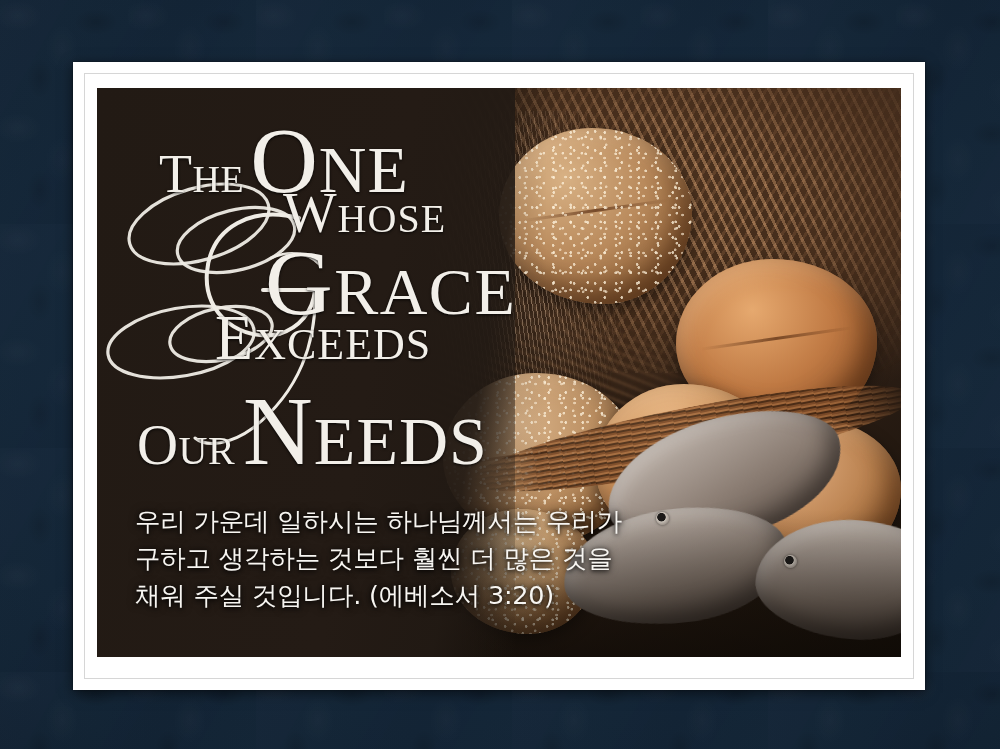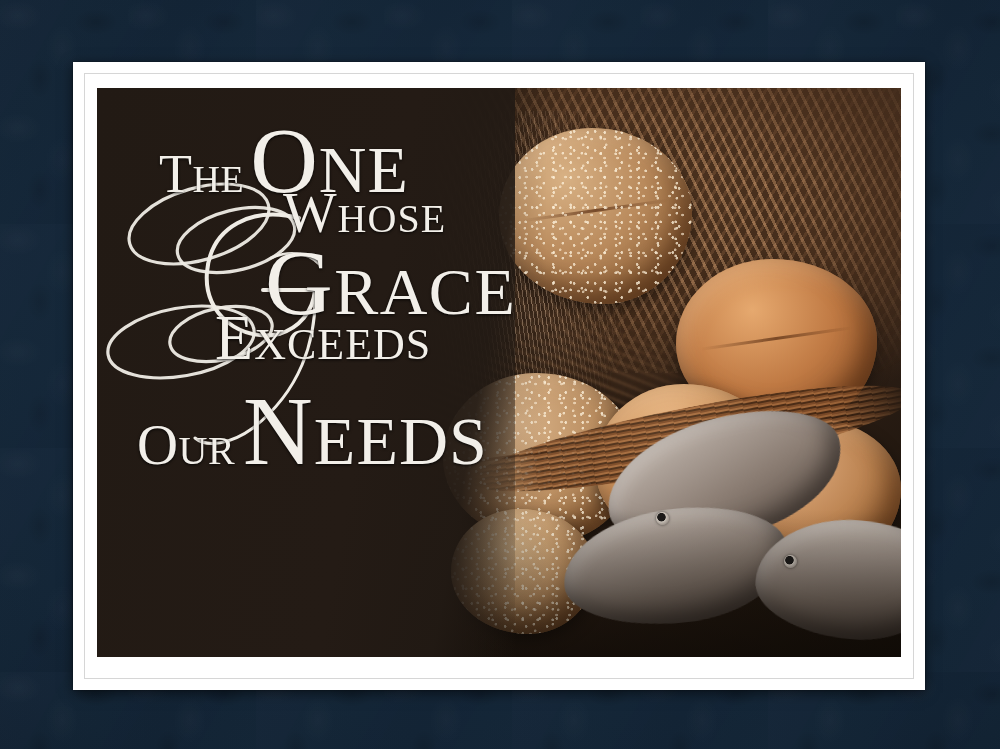--- a/index.html
+++ b/index.html
@@ -349,17 +349,22 @@
           <span class="w-the"><span class="smallcap-first">T</span>HE</span><span class="w-one"><span class="smallcap-first">O</span>NE</span>
         </div>
         <div class="hl-line" id="hl-2"><span class="smallcap-first">W</span>HOSE</div>
         <div class="hl-line" id="hl-3"><span class="smallcap-first">G</span>RACE</div>
         <div class="hl-line" id="hl-4"><span class="smallcap-first">E</span>XCEEDS</div>
         <div class="hl-line" id="hl-5">
           <span class="w-our"><span class="smallcap-first">O</span>UR</span><span class="w-needs"><span class="smallcap-first">N</span>EEDS</span>
         </div>
       </div>
 
+      <div id="scripture">
+        <span class="s-line">우리 가운데 일하시는 하나님께서는 우리가</span>
+        <span class="s-line">구하고 생각하는 것보다 훨씬 더 많은 것을</span>
+        <span class="s-line">채워 주실 것입니다. (에베소서 3:20)</span>
+      </div>
 
     </div>
   </div>
 
 </div>
 
 </body></html>

